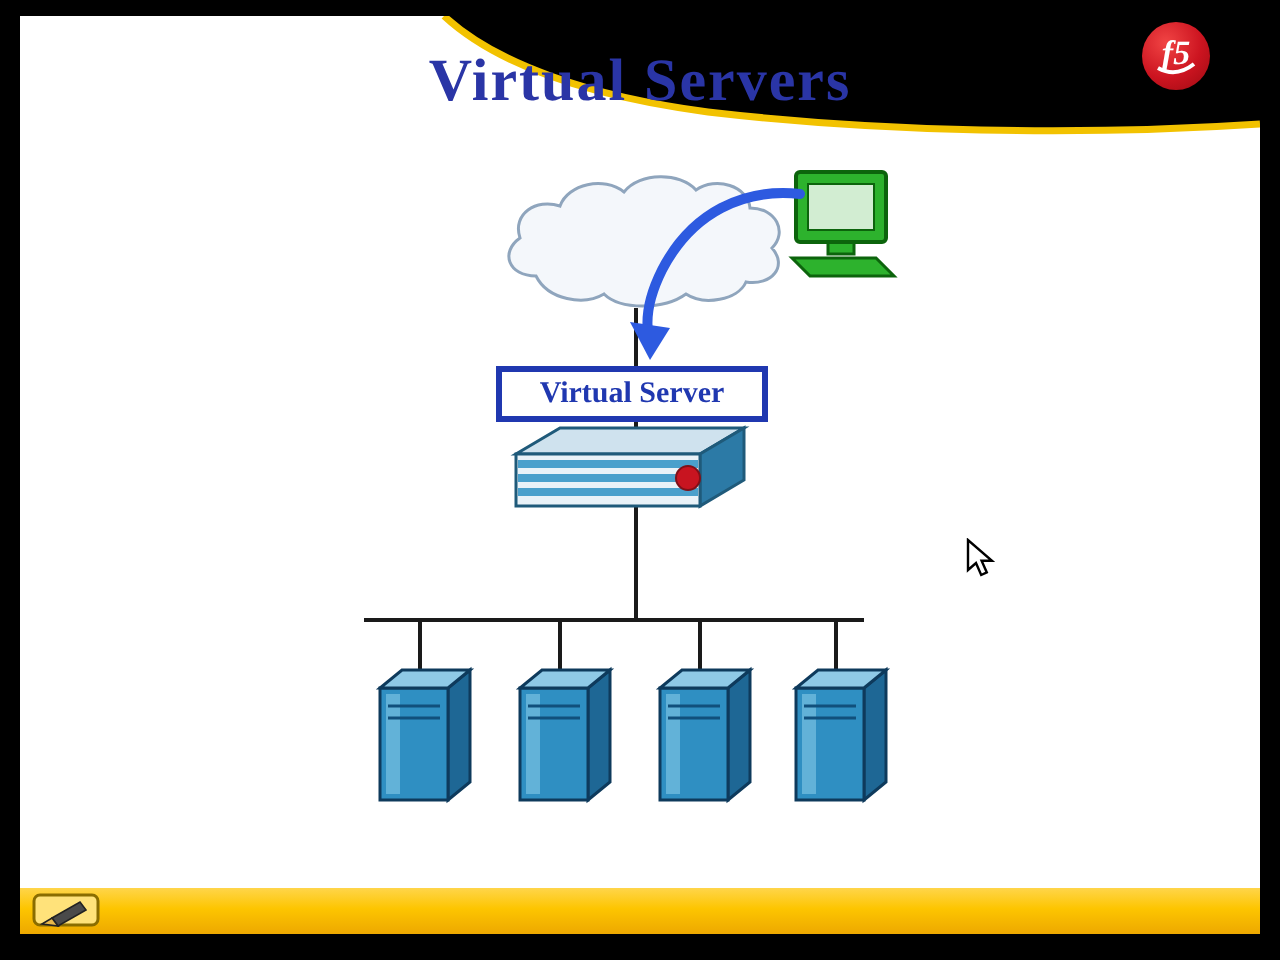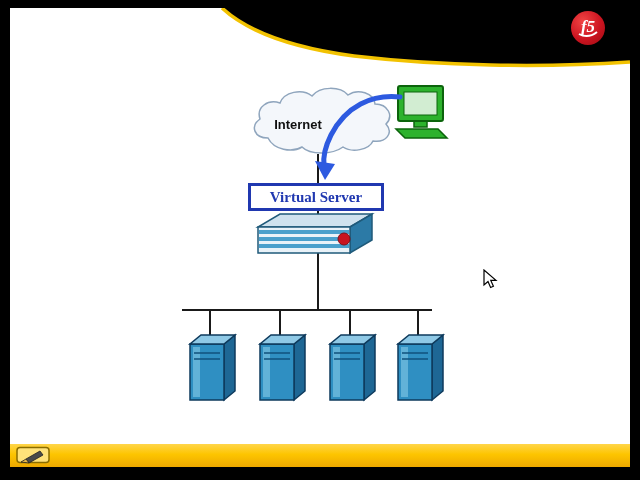--- a/index.html
+++ b/index.html
@@ -51,20 +51,21 @@
 <body>
 
 <div class="screen">
   <div class="slide">
 
     <svg class="swoosh" width="620" height="80">
       <path d="M212,0 C238,24 284,40 344,48 C430,58 530,60 620,54 L620,0 Z" fill="#000000"></path>
       <path d="M212,0 C238,24 284,40 344,48 C430,58 530,60 620,54" fill="none" stroke="#f2c200" stroke-width="3.5"></path>
     </svg>
 
+    <div class="slide-title">Virtual Servers</div>
 
     <div class="f5-logo">
       <span class="f5-text">f5</span>
       <svg width="34" height="34">
         <path d="M8,23 Q17,28 26,21" stroke="#ffffff" stroke-width="2" fill="none"></path>
       </svg>
     </div>
 
     <svg class="diagram" width="620" height="459">
 
@@ -134,21 +135,20 @@
       <g>
         <polygon points="422,336 433,327 433,383 422,392" fill="#1e6795" stroke="#0e3a5c" stroke-width="1.5"></polygon>
         <rect x="388" y="336" width="34" height="56" fill="#2f8fc2" stroke="#0e3a5c" stroke-width="1.5"></rect>
         <rect x="391" y="339" width="7" height="50" fill="#62b2d8"></rect>
         <line x1="392" y1="345" x2="418" y2="345" stroke="#11507c" stroke-width="1.5"></line>
         <line x1="392" y1="351" x2="418" y2="351" stroke="#11507c" stroke-width="1.5"></line>
         <polygon points="388,336 422,336 433,327 399,327" fill="#8fc9e6" stroke="#0e3a5c" stroke-width="1.5"></polygon>
       </g>
     </svg>
 
-    <div class="internet-label">Internet</div>
 
     <div class="vs-box">
       <span>Virtual Server</span>
     </div>
 
     <div class="bottom-bar">
       <svg class="pen-btn" width="42" height="19">
         <rect x="1" y="1.5" width="32" height="15" rx="3" fill="#ffe27a" stroke="#8a6d00" stroke-width="1.5"></rect>
         <polygon points="10,13 24,5 27,9 13,17" fill="#4a4a4a" stroke="#222222" stroke-width="0.8"></polygon>
         <polygon points="5,16 10,13 13,17" fill="#e8b84a" stroke="#222222" stroke-width="0.8"></polygon>

